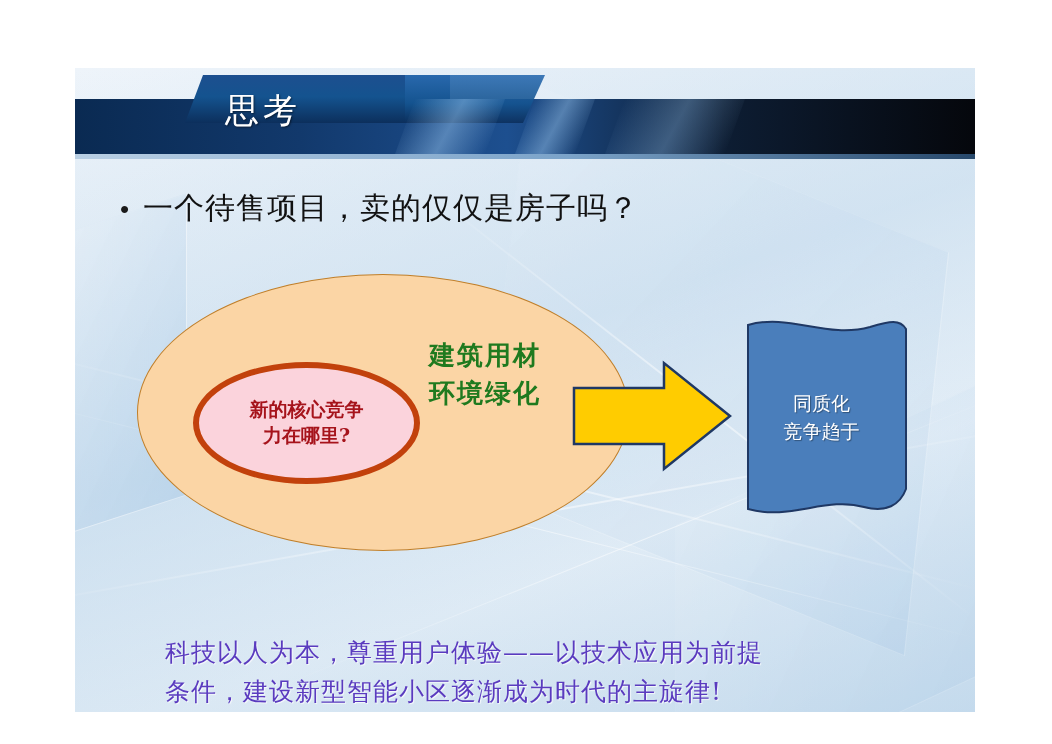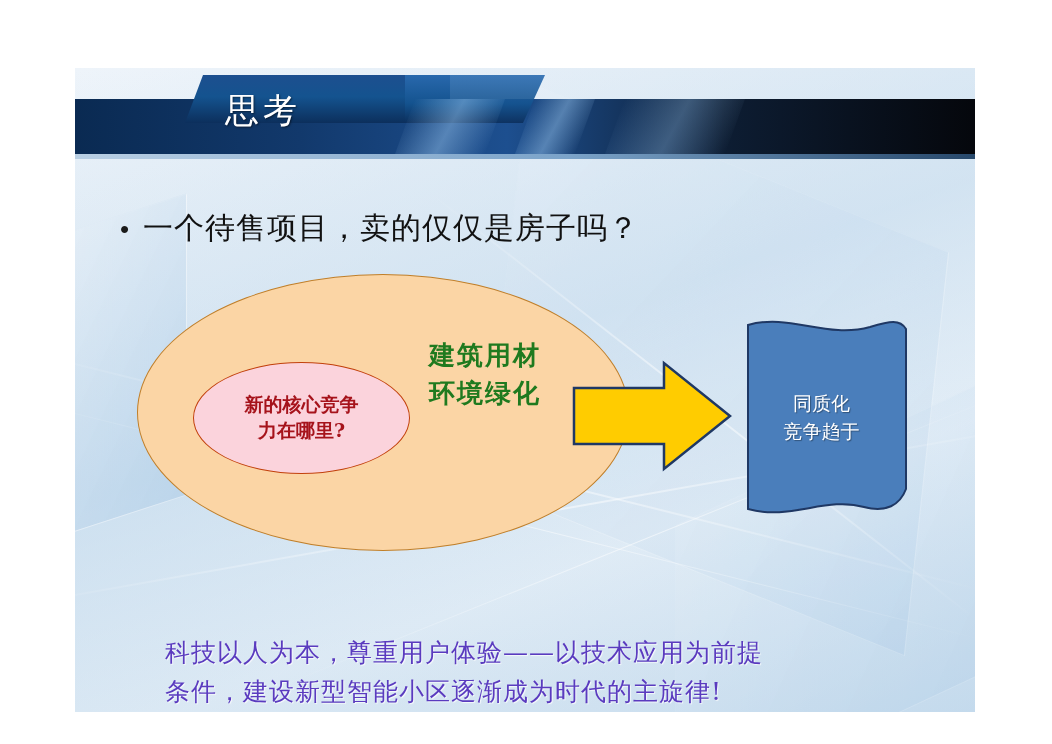--- a/index.html
+++ b/index.html
@@ -122,37 +122,36 @@
     font-size: 26px;
     color: #1a1a1a;
     margin-right: 14px;
     line-height: 1;
   }
   .bullet-text {
     font-family: "DejaVu Serif", serif;
     font-size: 30px;
     color: #111111;
     letter-spacing: 1px;
-    margin-top: 20px;
   }
   
   .ellipse-outer {
     position: absolute;
     left: 62px; top: 206px;
     width: 490px; height: 275px;
     background: #fbd5a5;
     border: 1px solid #c07f2a;
     border-radius: 50%;
   }
   .ellipse-inner {
     position: absolute;
     left: 55px; top: 87px;
     width: 215px; height: 110px;
     background: #fbd3dc;
-    border: 1px solid #c2410c;
+    border: 6px solid #c2410c;
     border-radius: 50%;
     display: flex;
     flex-direction: column;
     align-items: center;
     justify-content: center;
   }
   .inner-line {
     font-family: "DejaVu Serif", serif;
     font-weight: bold;
     font-size: 19px;

